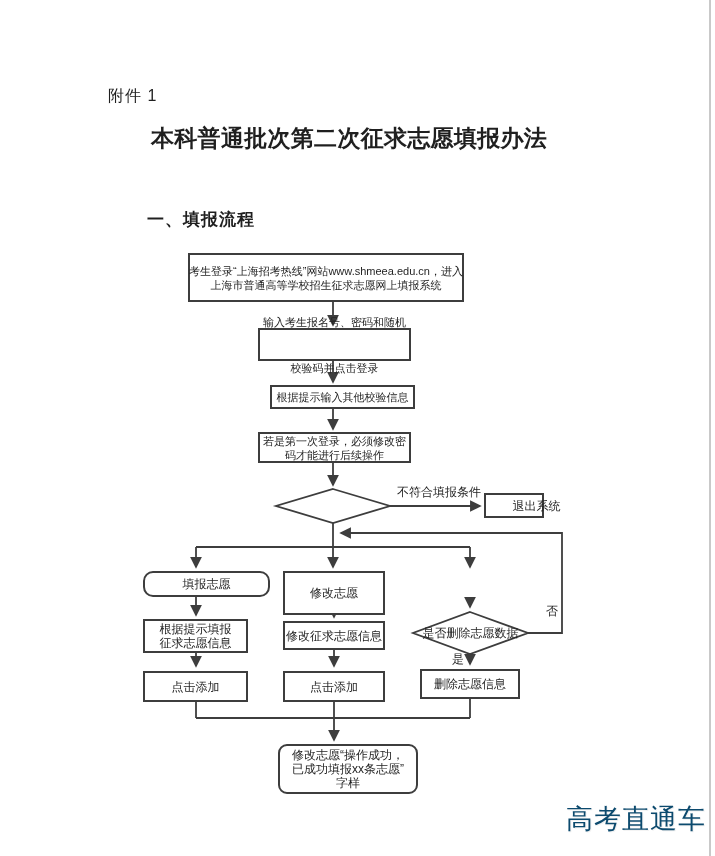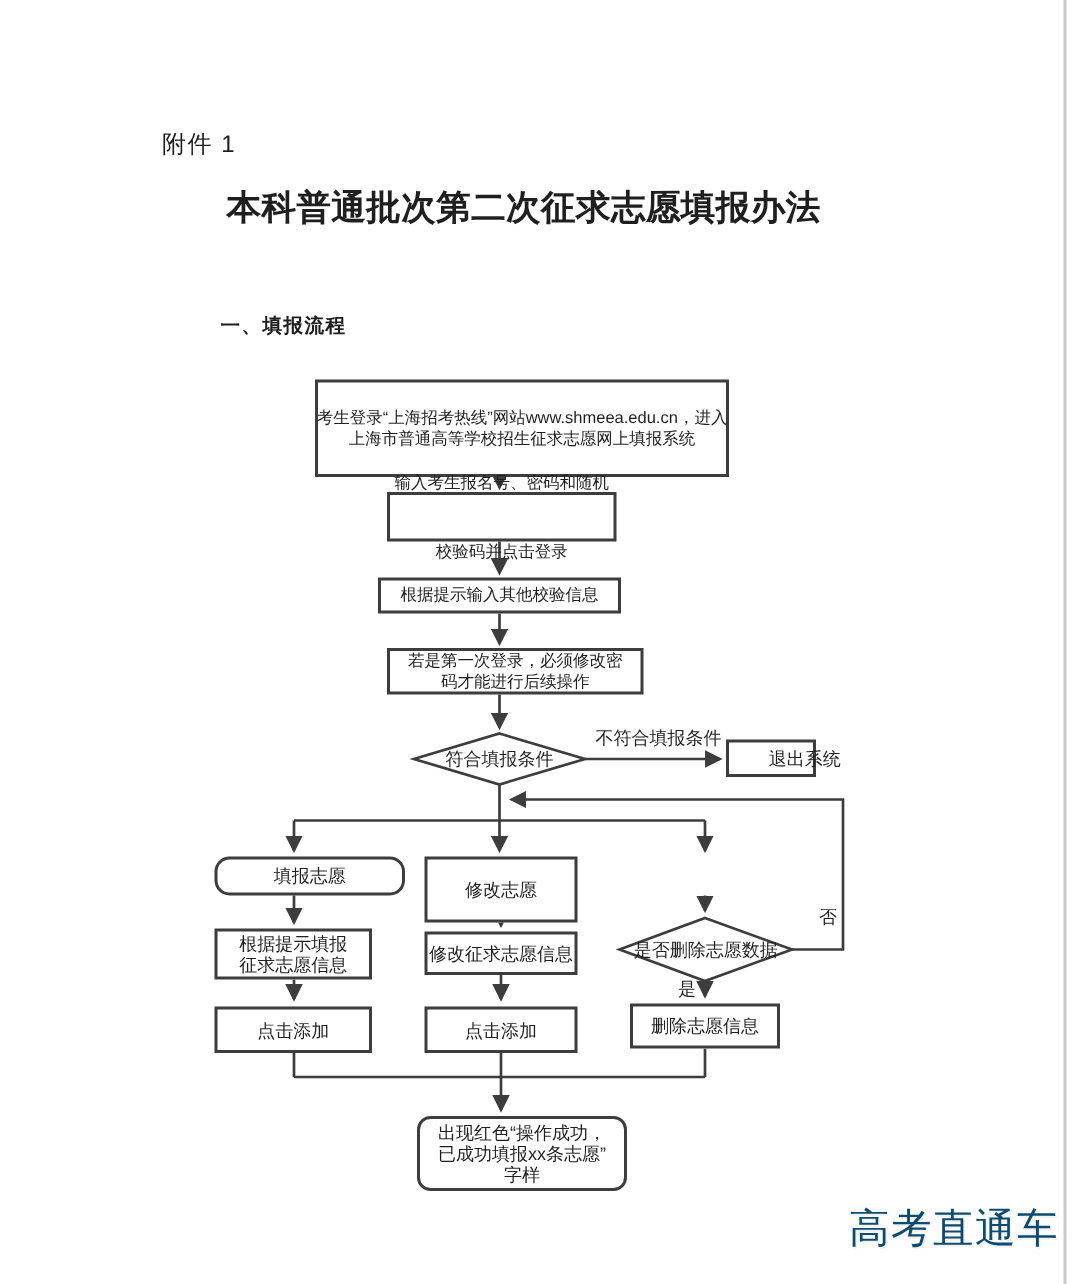--- a/index.html
+++ b/index.html
@@ -2,21 +2,21 @@
 <html><head>
 <meta charset="utf-8">
 <style>
   html,body{margin:0;padding:0;background:#fff;}
   .page{position:relative;width:715px;height:856px;background:#ffffff;overflow:hidden;
         font-family:"Liberation Sans","DejaVu Sans",sans-serif;color:#1f1f1f;}
   .abs{position:absolute;}
   .attachment{left:108px;top:86px;font-size:16px;letter-spacing:1px;}
   .doc-title{left:151px;top:123px;font-size:23px;font-weight:bold;letter-spacing:0.3px;
              font-family:"Liberation Serif","DejaVu Serif",serif;}
-  .section-heading{left:147px;top:208px;font-size:13px;font-weight:bold;letter-spacing:1px;}
+  .section-heading{left:147px;top:208px;font-size:17px;font-weight:bold;letter-spacing:1px;}
   .flow-svg{left:0;top:0;pointer-events:none;}
   .box{position:absolute;border:2px solid #3d3d3d;background:#fff;box-sizing:border-box;
        display:flex;flex-direction:column;align-items:center;justify-content:center;
        text-align:center;font-size:12px;line-height:14px;}
   .box .ln{white-space:nowrap;}
   .box.small-text{font-size:11px;line-height:14px;}
   .rounded{border-radius:9px;}
   .dlabel{position:absolute;display:flex;align-items:center;justify-content:center;
           text-align:center;font-size:12px;line-height:13px;white-space:nowrap;}
   .branch-label{position:absolute;font-size:12px;white-space:nowrap;}
@@ -60,40 +60,39 @@
       <path d="M470,699 V718"></path>
       <path d="M196,718 H470"></path>
       <path d="M334,702 V740" marker-end="url(#arw)"></path>
     </g>
     <g stroke="#3d3d3d" stroke-width="1.8" fill="#ffffff">
       <polygon points="333,489 390,506 333,523 276,506"></polygon>
       <polygon points="470,612 528,633 470,654 413,633"></polygon>
     </g>
   </svg>
 
-  <div class="box small-text" style="left:210px;top:253px;width:276px;height:65px;">
+  <div class="box small-text" style="left:188px;top:253px;width:276px;height:49px;">
     <div class="ln">考生登录“上海招考热线”网站www.shmeea.edu.cn，进入</div>
     <div class="ln">上海市普通高等学校招生征求志愿网上填报系统</div>
   </div>
 
   <div class="box small-text" style="left:258px;top:328px;width:153px;height:33px;gap:32px;">
     <div class="ln">输入考生报名号、密码和随机</div>
     <div class="ln">校验码并点击登录</div>
   </div>
 
-  <div class="box small-text" style="left:252px;top:385px;width:162px;height:24px;text-align:center;">
+  <div class="box small-text" style="left:270px;top:385px;width:145px;height:24px;text-align:center;">
     <div class="ln">根据提示输入其他校验信息</div>
   </div>
 
-  <div class="box small-text" style="left:258px;top:432px;width:171px;height:31px;">
+  <div class="box small-text" style="left:258px;top:432px;width:153px;height:31px;">
     <div class="ln">若是第一次登录，必须修改密</div>
     <div class="ln">码才能进行后续操作</div>
   </div>
 
-  <div class="dlabel" style="left:276px;top:490px;width:114px;height:32px;">符合填报条件</div>
 
   <div class="branch-label" style="left:397px;top:484px;">不符合填报条件</div>
 
   <div class="box" style="left:484px;top:493px;width:60px;height:25px;padding-left:45px;">
     <div class="ln">退出系统</div>
   </div>
 
   <div class="box" style="left:143px;top:571px;width:127px;height:26px;border-radius:10px;">
     <div class="ln">填报志愿</div>
   </div>
@@ -118,21 +117,21 @@
     <div class="ln">点击添加</div>
   </div>
   <div class="box" style="left:283px;top:671px;width:102px;height:31px;">
     <div class="ln">点击添加</div>
   </div>
   <div class="box" style="left:420px;top:669px;width:100px;height:30px;">
     <div class="ln">删除志愿信息</div>
   </div>
 
   <div class="box rounded" style="left:278px;top:744px;width:140px;height:50px;">
-    <div class="ln">出现红色“操作成功，</div>
+    <div class="ln">修改志愿“操作成功，</div>
     <div class="ln">已成功填报xx条志愿”</div>
     <div class="ln">字样</div>
   </div>
 
   <div class="abs watermark">高考直通车</div>
   <div class="abs page-edge"></div>
 
 </div>
 
 </body></html>

